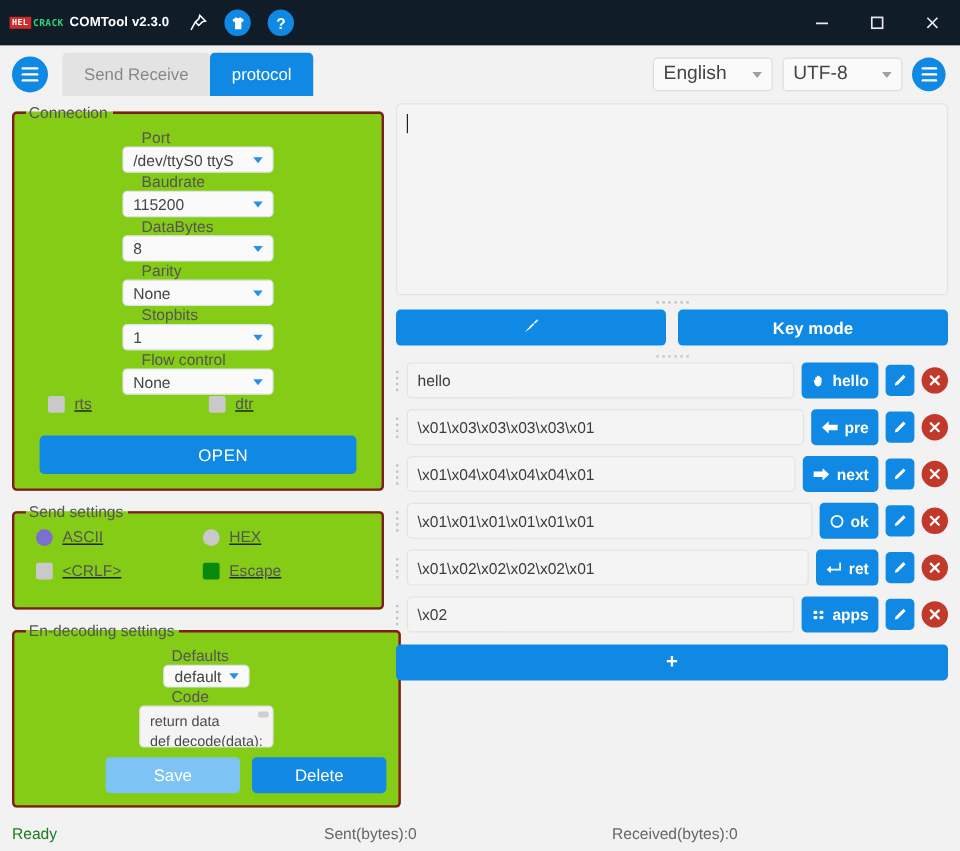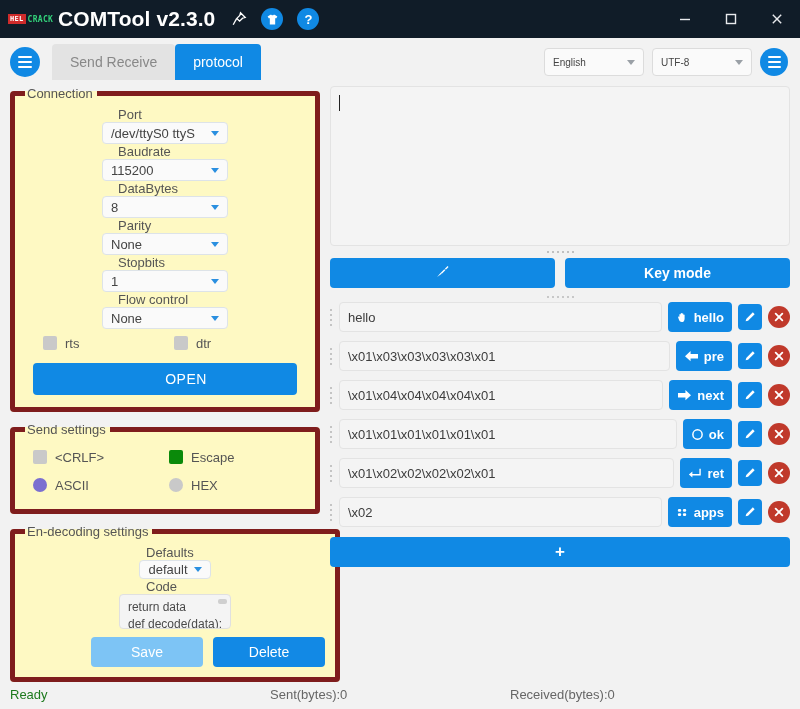--- a/index.html
+++ b/index.html
@@ -21,21 +21,21 @@
   }
   .logo {
     width: 42px; height: 13px;
     display: flex; align-items: center;
     font-size: 8px; letter-spacing: .3px;
     font-family: "DejaVu Sans Mono", monospace;
     margin-right: 8px;
   }
   .logo .lg-a { background: #cf2b2b; color:#fff; padding: 1px 2px; font-weight: bold; font-size: 7px; }
   .logo .lg-b { color: #33d17a; padding-left: 2px; font-weight: bold; font-size: 8px;}
-  .app-title { font-size: 21px; font-weight: 600; letter-spacing: .1px; margin-right: 16px; }
+  .app-title { font-size: 11px; font-weight: 600; letter-spacing: .1px; margin-right: 16px; }
   .tb-icon { display:flex; align-items:center; justify-content:center; margin-right: 14px; cursor: default; }
   .pin-icon svg { display:block; }
   .circ-icon {
     width: 22px; height: 22px; border-radius: 50%;
     background: #1089e4; color: #fff;
     display: flex; align-items: center; justify-content: center;
     font-size: 13px; font-weight: bold;
   }
   .tb-spacer { flex: 1; }
   .wbtn {
@@ -63,56 +63,56 @@
     font-size: 14px; color: #888; background: #e3e3e3;
     border-radius: 4px 4px 0 0;
     text-align: right;
   }
   .tab.active { background: #1089e4; color: #fff; }
   .tb-right { margin-left: auto; display: flex; align-items: center; gap: 8px; }
   .sel {
     height: 28px; min-width: 100px;
     background: #fafafa; border: 1px solid #dcdcdc; border-radius: 4px;
     display: flex; align-items: center; padding: 0 8px;
-    font-size: 10px; color: #444; position: relative;
+    font-size: 16px; color: #444; position: relative;
   }
   .sel span.val { flex: 1; }
   .caret { width: 0; height: 0; border-left: 4px solid transparent; border-right: 4px solid transparent; border-top: 5px solid #2a8fe0; margin-left: 6px; }
   .caret.gray { border-top-color: #9aa0a6; }
   .menu-btn {
     width: 28px; height: 28px; border-radius: 50%;
     background: #1089e4; display: flex; align-items: center;
     justify-content: center; flex-direction: column; gap: 3px;
   }
   .menu-btn i { display:block; width: 13px; height: 2px; background: #fff; border-radius: 1px;}
 
   
   .body { display: flex; padding: 0 10px; gap: 10px; height: 593px; }
   .left-col { width: 310px; display: flex; flex-direction: column; }
   .right-col { flex: 1; display: flex; flex-direction: column; }
 
   fieldset.group {
-    border: 5px solid #7f1d1d; border-radius: 4px;
+    border: 2px solid #7f1d1d; border-radius: 4px;
     margin: 0 0 10px 0; padding: 6px 10px 10px 10px;
-    background: #fef9c3;
+    background: #84cc16;
   }
   fieldset.group legend {
     font-size: 13px; color: #555; padding: 0 4px 0 2px;
   }
   .frow { display: flex; align-items: center; height: 37px; flex-direction: column; }
   .frow .lbl { width: 130px; font-size: 13px; color: #555; padding-left: 18px; }
   .fsel {
     width: 126px; height: 28px;
     background: #fafafa; border: 1px solid #dde3e8; border-radius: 4px;
     display: flex; align-items: center; padding: 0 8px;
     font-size: 13px; color: #444;
   }
   .fsel span.val { flex: 1; white-space: nowrap; overflow: hidden; }
 
-  .checkrow { display: flex; align-items: center; height: 28px; padding-left: 18px; }
+  .checkrow { display: flex; align-items: flex-start; height: 28px; padding-left: 18px; text-decoration: underline; }
   .chk { width: 14px; height: 14px; background: #c9c9c9; border-radius: 2px; margin-right: 8px; display:inline-block;}
   .chk.green { background: #0a8a0a; }
   .radio { width: 14px; height: 14px; border-radius: 50%; background: #c9c9c9; margin-right: 8px; display:inline-block;}
   .radio.on { background: #7b6fd0; }
   .ctext { font-size: 13px; color: #555; }
   .half { width: 50%; display: flex; align-items: center; }
 
   .btn-blue {
     background: #1089e4; color: #fff; border: none; border-radius: 4px;
     font-size: 14px; font-family: "Liberation Sans", sans-serif;
@@ -321,36 +321,36 @@
         </div>
       </div>
 
       <button class="btn-blue open-btn">OPEN</button>
     </fieldset>
 
     <fieldset class="group">
       <legend>Send settings</legend>
       <div class="checkrow" style="padding-left:8px">
         <div class="half">
+          <span class="radio on"></span>
+          <span class="ctext">ASCII</span>
+        </div>
+        <div class="half">
+          <span class="radio"></span>
+          <span class="ctext">HEX</span>
+        </div>
+      </div>
+      <div class="checkrow" style="padding-left:8px">
+        <div class="half">
           <span class="chk"></span>
           <span class="ctext">&lt;CRLF&gt;</span>
         </div>
         <div class="half">
           <span class="chk green"></span>
           <span class="ctext">Escape</span>
-        </div>
-      </div>
-      <div class="checkrow" style="padding-left:8px">
-        <div class="half">
-          <span class="radio on"></span>
-          <span class="ctext">ASCII</span>
-        </div>
-        <div class="half">
-          <span class="radio"></span>
-          <span class="ctext">HEX</span>
         </div>
       </div>
     </fieldset>
 
     <fieldset class="group">
       <legend>En-decoding settings</legend>
       <div class="frow" style="height:34px">
         <div class="lbl" style="width:66px;padding-left:4px">Defaults</div>
         <div class="fsel" style="flex:1;width:auto">
           <span class="val">default</span>

